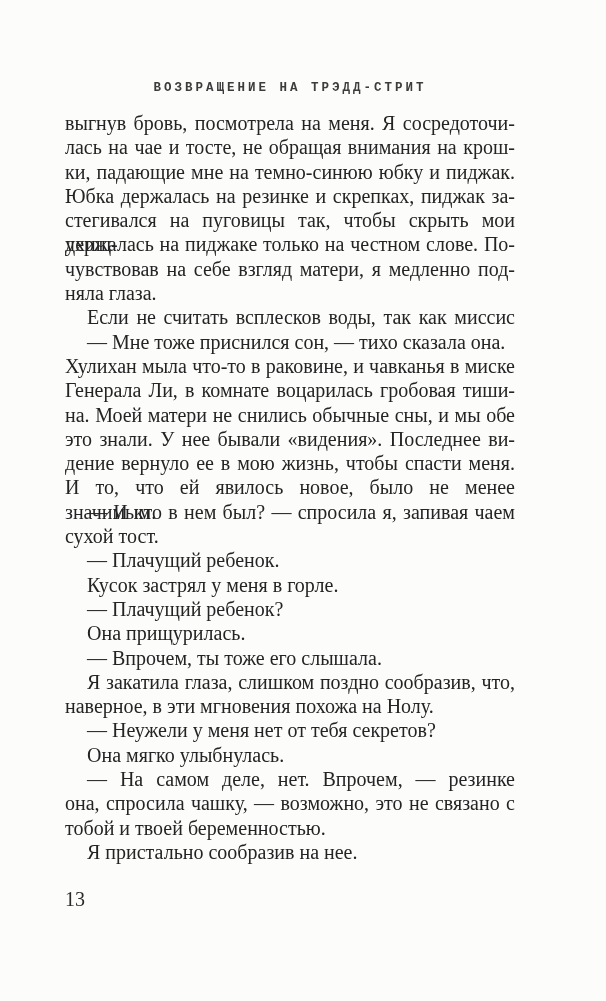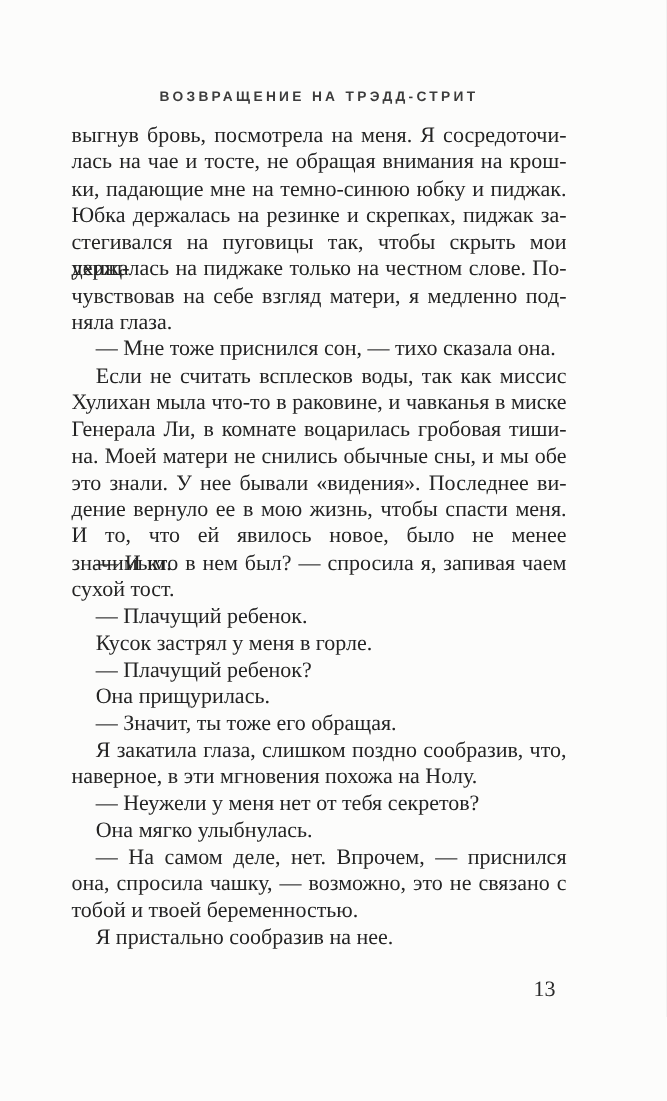--- a/index.html
+++ b/index.html
@@ -16,21 +16,21 @@
     overflow: hidden;
     font-family: "Liberation Serif", "DejaVu Serif", serif;
     color: #242424;
   }
   .running-header {
     position: absolute;
     top: 81px;
     left: 65px;
     width: 450px;
     text-align: center;
-    font-family: Liberation Sans, sans-serif;
+    font-family: Liberation Mono, monospace;
     font-weight: 700;
     font-size: 12.5px;
     letter-spacing: 3px;
     color: #3c3c3c;
     white-space: nowrap;
   }
   .text-block {
     position: absolute;
     top: 111px;
     left: 65px;
@@ -47,59 +47,58 @@
     text-align-last: justify;
   }
   .line.indent {
     text-indent: 22px;
   }
   .page-number {
     position: absolute;
     top: 888px;
     left: 65px;
     width: 440px;
-    text-align: right;
     font-size: 20px;
     color: #2a2a2a;
   }
 </style>
 </head>
 <body>
 
 <div class="page">
   <div class="running-header">ВОЗВРАЩЕНИЕ НА ТРЭДД-СТРИТ</div>
 
   <div class="text-block">
       <div class="line just">выгнув бровь, посмотрела на меня. Я сосредоточи-</div>
       <div class="line just">лась на чае и тосте, не обращая внимания на крош-</div>
       <div class="line just">ки, падающие мне на темно-синюю юбку и пиджак.</div>
       <div class="line just">Юбка держалась на резинке и скрепках, пиджак за-</div>
       <div class="line just">стегивался на пуговицы так, чтобы скрыть мои ухищ-</div>
       <div class="line just">держалась на пиджаке только на честном слове. По-</div>
       <div class="line just">чувствовав на себе взгляд матери, я медленно под-</div>
       <div class="line">няла глаза.</div>
+      <div class="line just indent">Если не считать всплесков воды, так как миссис</div>
       <div class="line indent">— Мне тоже приснился сон, — тихо сказала она.</div>
-      <div class="line just indent">Если не считать всплесков воды, так как миссис</div>
       <div class="line just">Хулихан мыла что-то в раковине, и чавканья в миске</div>
       <div class="line just">Генерала Ли, в комнате воцарилась гробовая тиши-</div>
       <div class="line just">на. Моей матери не снились обычные сны, и мы обе</div>
       <div class="line just">это знали. У нее бывали «видения». Последнее ви-</div>
       <div class="line just">дение вернуло ее в мою жизнь, чтобы спасти меня.</div>
       <div class="line">И то, что ей явилось новое, было не менее значимым.</div>
       <div class="line just indent">— И кто в нем был? — спросила я, запивая чаем</div>
       <div class="line">сухой тост.</div>
       <div class="line indent">— Плачущий ребенок.</div>
       <div class="line indent">Кусок застрял у меня в горле.</div>
       <div class="line indent">— Плачущий ребенок?</div>
       <div class="line indent">Она прищурилась.</div>
-      <div class="line indent">— Значит, ты тоже его обращая.</div>
+      <div class="line indent">— Впрочем, ты тоже его слышала.</div>
       <div class="line just indent">Я закатила глаза, слишком поздно сообразив, что,</div>
       <div class="line">наверное, в эти мгновения похожа на Нолу.</div>
       <div class="line indent">— Неужели у меня нет от тебя секретов?</div>
       <div class="line indent">Она мягко улыбнулась.</div>
-      <div class="line just indent">— На самом деле, нет. Впрочем, — приснился</div>
+      <div class="line just indent">— На самом деле, нет. Впрочем, — резинке</div>
       <div class="line just">она, спросила чашку, — возможно, это не связано с</div>
       <div class="line">тобой и твоей беременностью.</div>
       <div class="line indent">Я пристально сообразив на нее.</div>
     </div>
 
   <div class="page-number">13</div>
 </div>
 
 </body></html>

